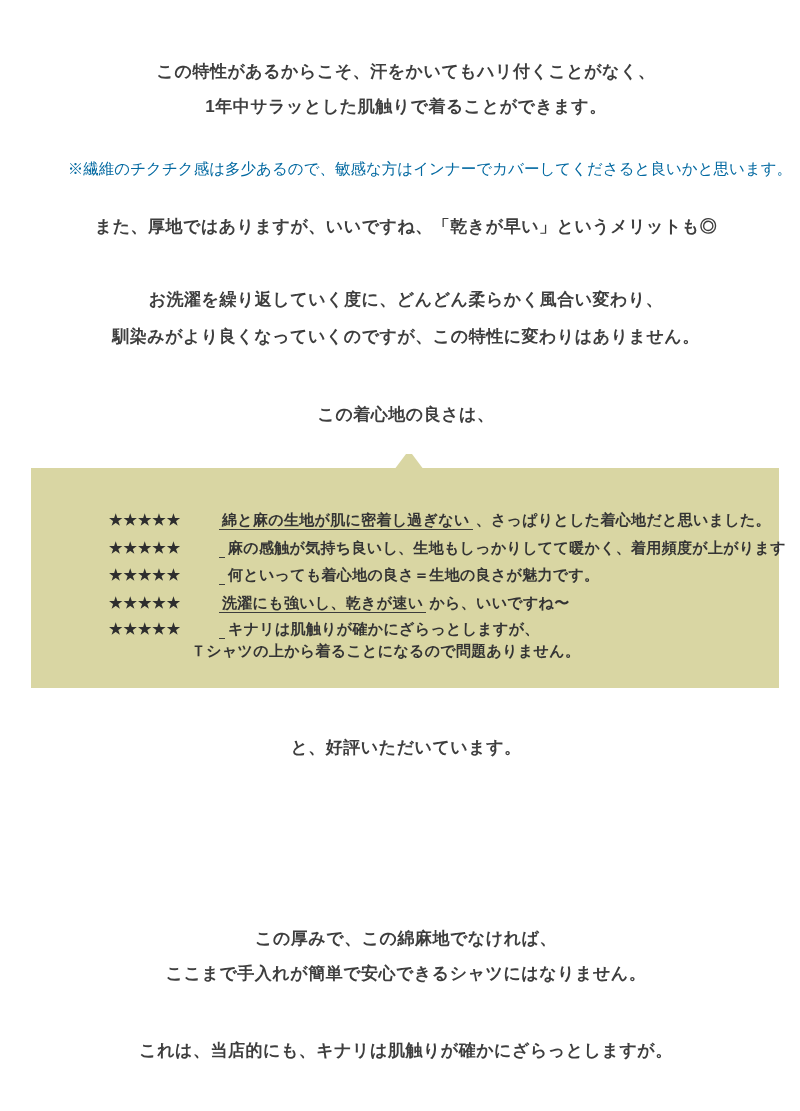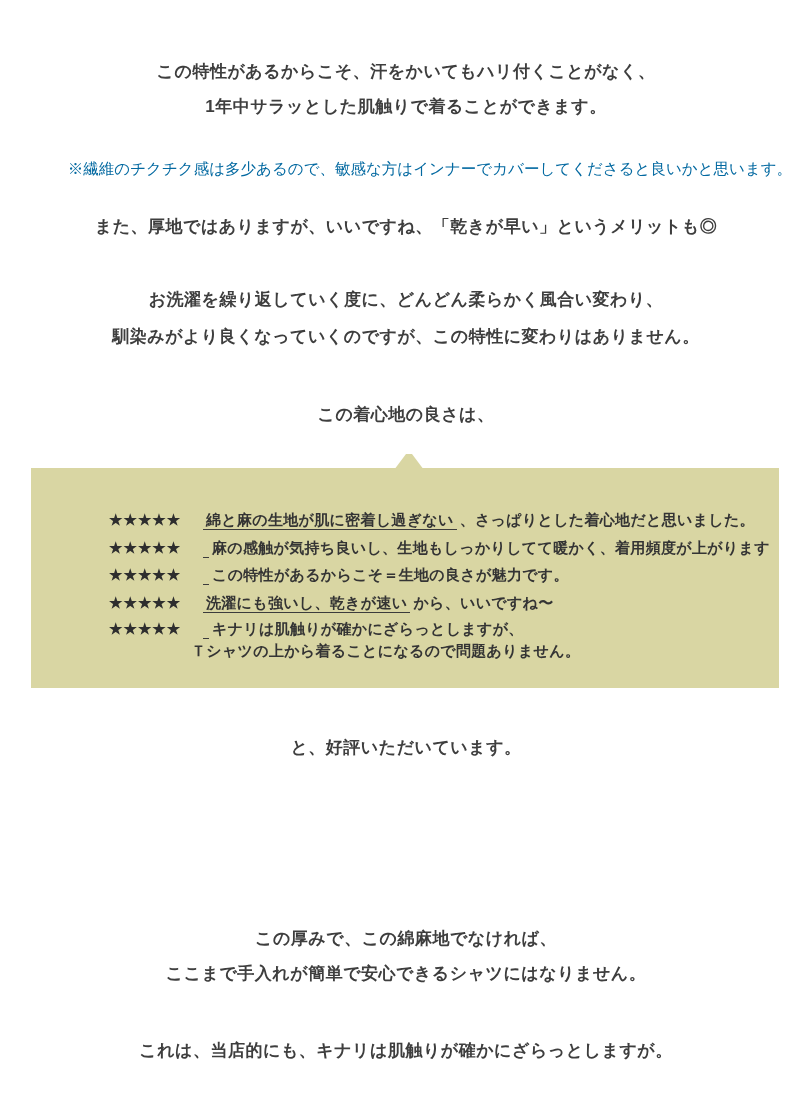--- a/index.html
+++ b/index.html
@@ -40,21 +40,21 @@
   .rev {
     position:absolute; left:72px;
     display:flex; align-items:flex-start;
     color:#343434; font-size:15px; font-weight:600;
     white-space:nowrap; line-height:1.15;
   }
   .stars {
     flex:0 0 84px; width:84px;
     font-size:15px; letter-spacing:1px; color:#2e2e2e;
   }
-  .rtext { margin-left:10px; letter-spacing:0.3px; }
+  .rtext { margin-left:26px; letter-spacing:0.3px; }
   .u { border-bottom:1px solid #3c3c3c; padding-bottom:1px; }
   .rev.cont { left:154px; }
 </style>
 </head>
 <body>
 
 <div class="page" style="background: rgb(255, 255, 255);">
 
   <div class="t" style="top:53px">この特性があるからこそ、汗をかいてもハリ付くことがなく、</div>
   <div class="t" style="top:88px">1年中サラッとした肌触りで着ることができます。</div>
@@ -77,21 +77,21 @@
       <span class="rtext"><span class="u">綿と麻の生地が肌に密着し過ぎない</span><span>、さっぱりとした着心地だと思いました。</span></span>
     </div>
 
     <div class="rev" style="top:65px">
       <span class="stars">★★★★★</span>
       <span class="rtext"><span class="u"></span><span>麻の感触が気持ち良いし、生地もしっかりしてて暖かく、着用頻度が上がります</span></span>
     </div>
 
     <div class="rev" style="top:92px">
       <span class="stars">★★★★★</span>
-      <span class="rtext"><span class="u"></span><span>この特性があるからこそ＝生地の良さが魅力です。</span></span>
+      <span class="rtext"><span class="u"></span><span>何といっても着心地の良さ＝生地の良さが魅力です。</span></span>
     </div>
 
     <div class="rev" style="top:120px">
       <span class="stars">★★★★★</span>
       <span class="rtext"><span class="u">洗濯にも強いし、乾きが速い</span><span>から、いいですね〜</span></span>
     </div>
 
     <div class="rev" style="top:146px">
       <span class="stars">★★★★★</span>
       <span class="rtext"><span class="u"></span><span>キナリは肌触りが確かにざらっとしますが、</span></span>

